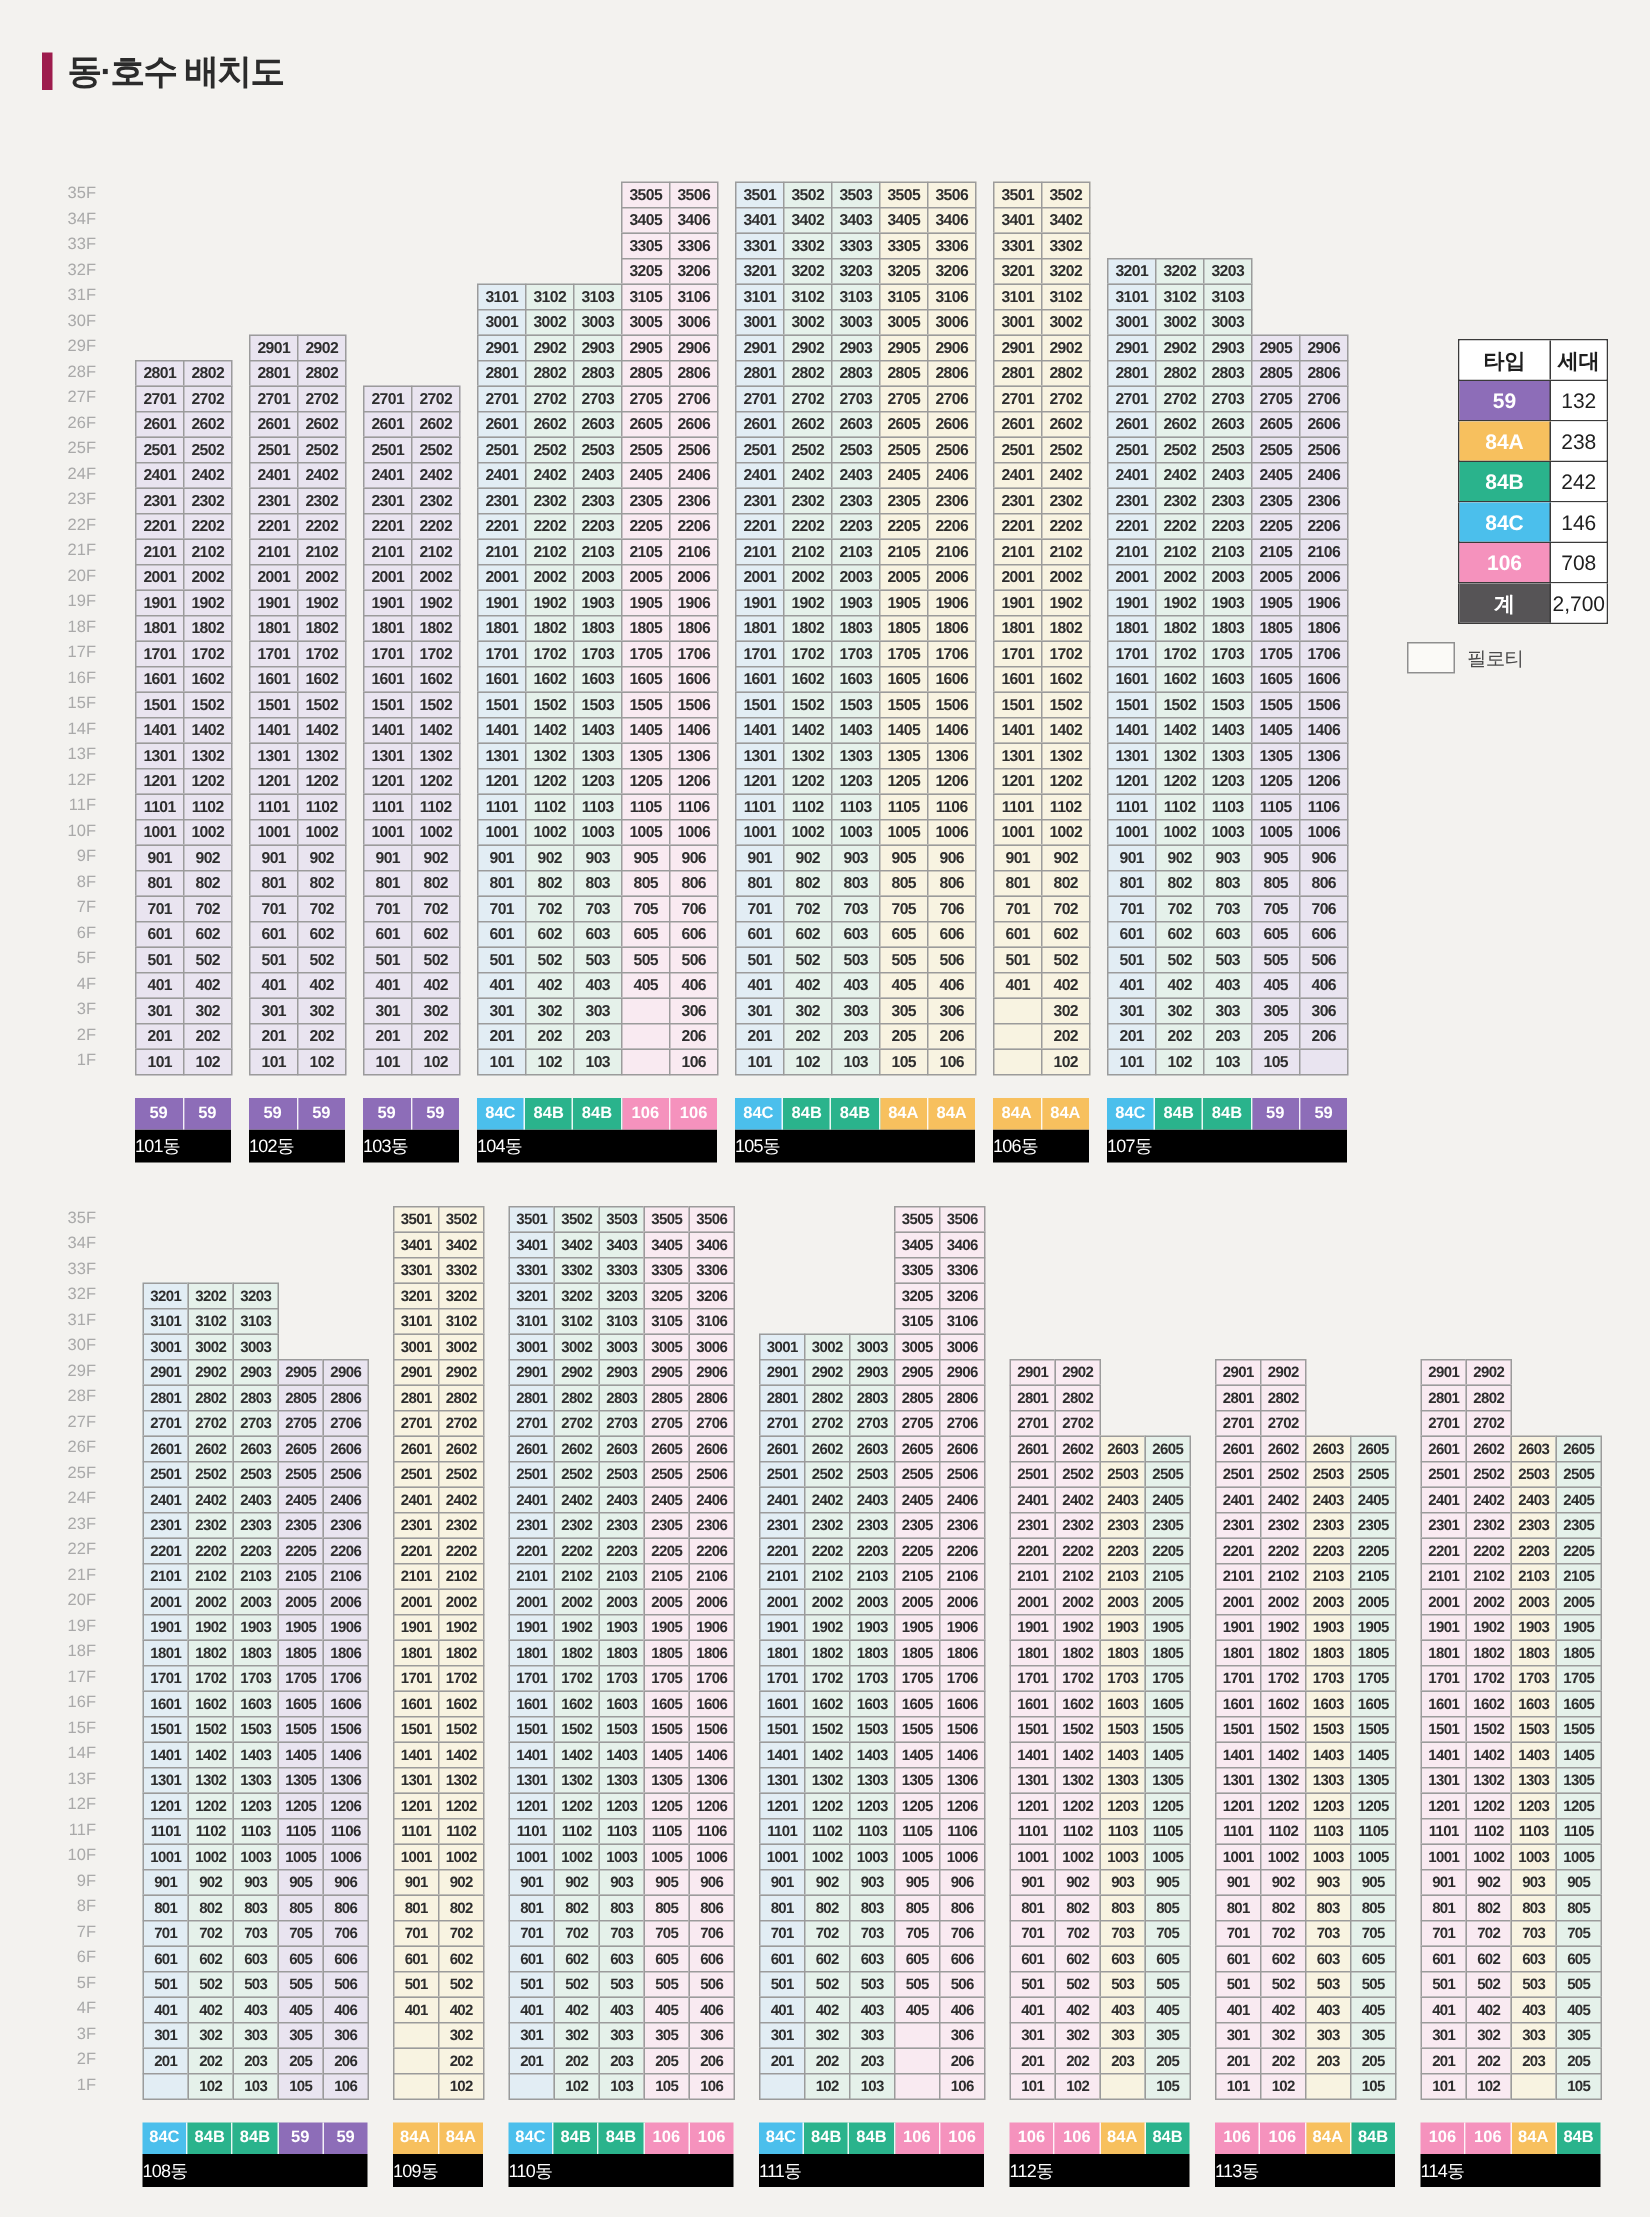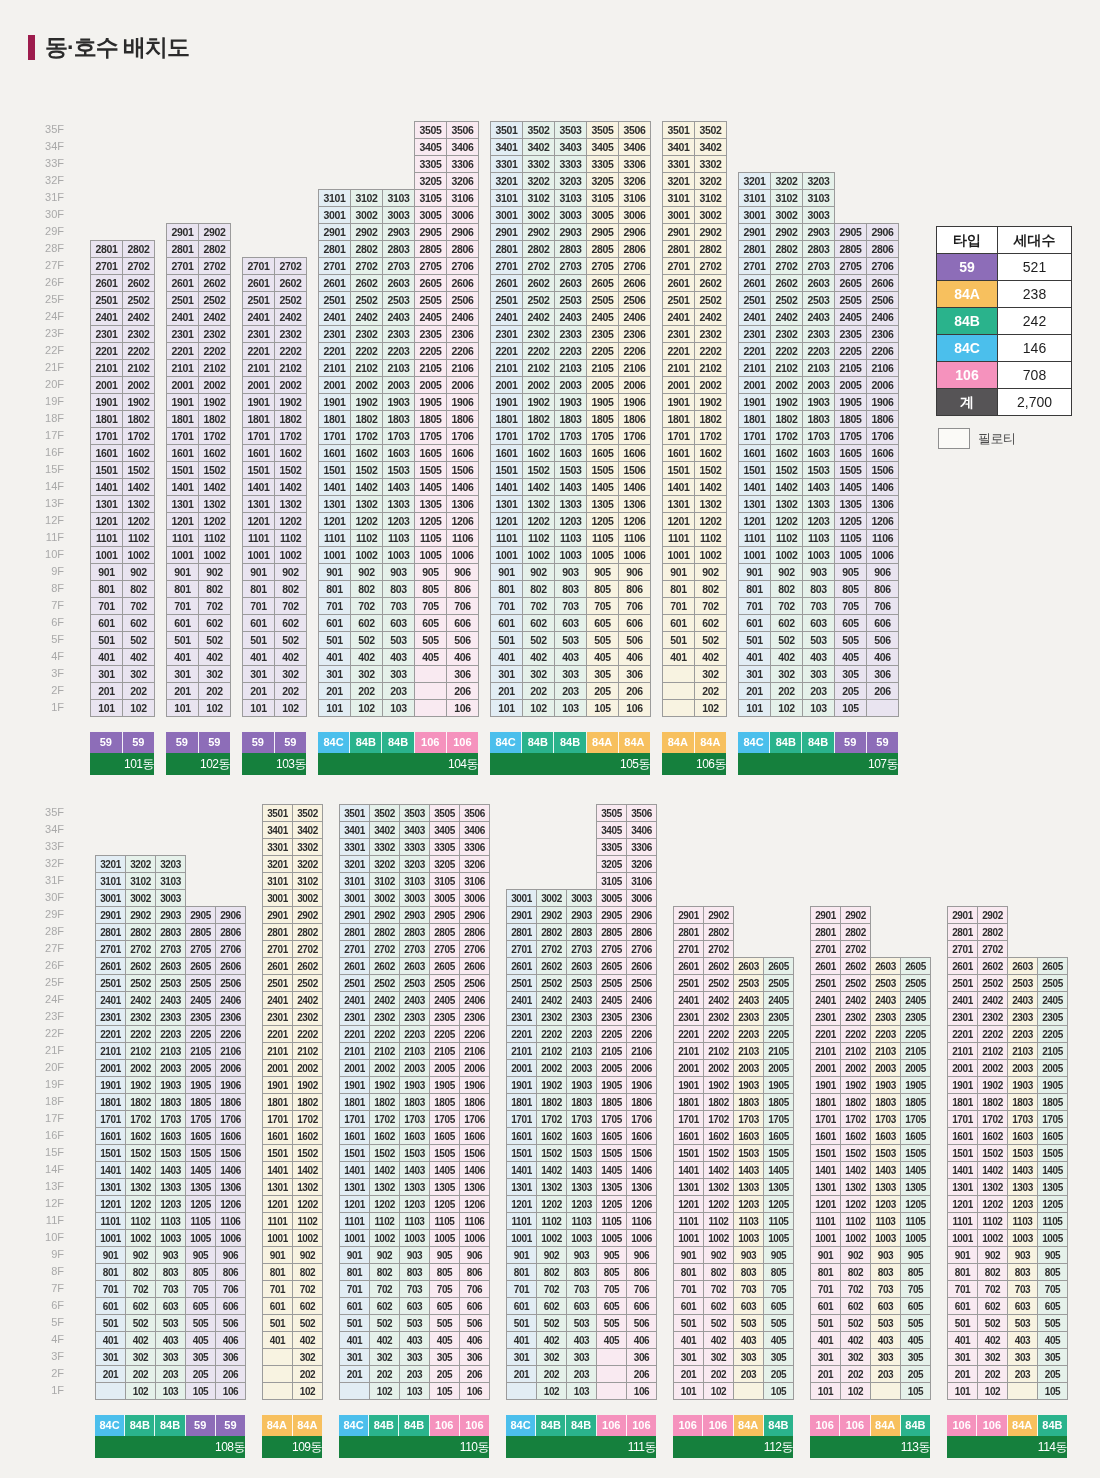--- a/index.html
+++ b/index.html
@@ -32,26 +32,26 @@
       linear-gradient(to bottom right, transparent calc(50% - 0.6px), #9a9a9a calc(50% - 0.6px), #9a9a9a calc(50% + 0.6px), transparent calc(50% + 0.6px));
   }
   .badges{display:flex;margin-top:16px;}
   .badge{
     flex:1;height:21px;line-height:21px;text-align:center;
     color:#fff;font-size:11px;font-weight:bold;
     border-right:1px solid rgba(255,255,255,.9);
   }
   .badge:last-child{border-right:none;}
   .bname{
-    height:22px;line-height:22px;background:#15803d;color:#fff;
-    text-align:right;font-size:12px;letter-spacing:-0.5px;
+    height:22px;line-height:22px;background:#000000;color:#fff;
+    text-align:left;font-size:12px;letter-spacing:-0.5px;
   }
   
   #legend{position:absolute;left:936px;top:226px;width:136px;}
-  .lg-row{display:flex;border:1px solid #3a3a3a;border-top:none;background:#fff;}
+  .lg-row{display:flex;border:1px solid #3a3a3a;border-top:none;background:#fff;margin-left:36px;}
   .lg-row:first-child{border-top:1px solid #3a3a3a;}
   .lg-type{
     width:60px;height:26px;line-height:26px;text-align:center;
     font-size:14px;font-weight:bold;color:#fff;border-right:1px solid #3a3a3a;flex:none;
   }
   .lg-type.hd{background:#fff;color:#1e1e1e;}
   .lg-type.total{background:#565456;}
   .lg-count{flex:1;height:26px;line-height:26px;text-align:center;font-size:14px;color:#1e1e1e;background:#fff;}
   .lg-count.hd{font-weight:bold;}
   #piloti-note{position:absolute;left:938px;top:428px;display:flex;align-items:center;}
@@ -3098,21 +3098,21 @@
   </div>
 
 <div id="legend">
   <div class="lg-row">
     <div class="lg-type hd">타입</div>
     <div class="lg-count hd">세대수</div>
   </div>
 
 <div class="lg-row">
       <div class="lg-type" style="background: rgb(141, 109, 184);">59</div>
-      <div class="lg-count">521</div>
+      <div class="lg-count">132</div>
     </div>
     <div class="lg-row">
       <div class="lg-type" style="background: rgb(247, 192, 94);">84A</div>
       <div class="lg-count">238</div>
     </div>
     <div class="lg-row">
       <div class="lg-type" style="background: rgb(42, 179, 140);">84B</div>
       <div class="lg-count">242</div>
     </div>
     <div class="lg-row">

